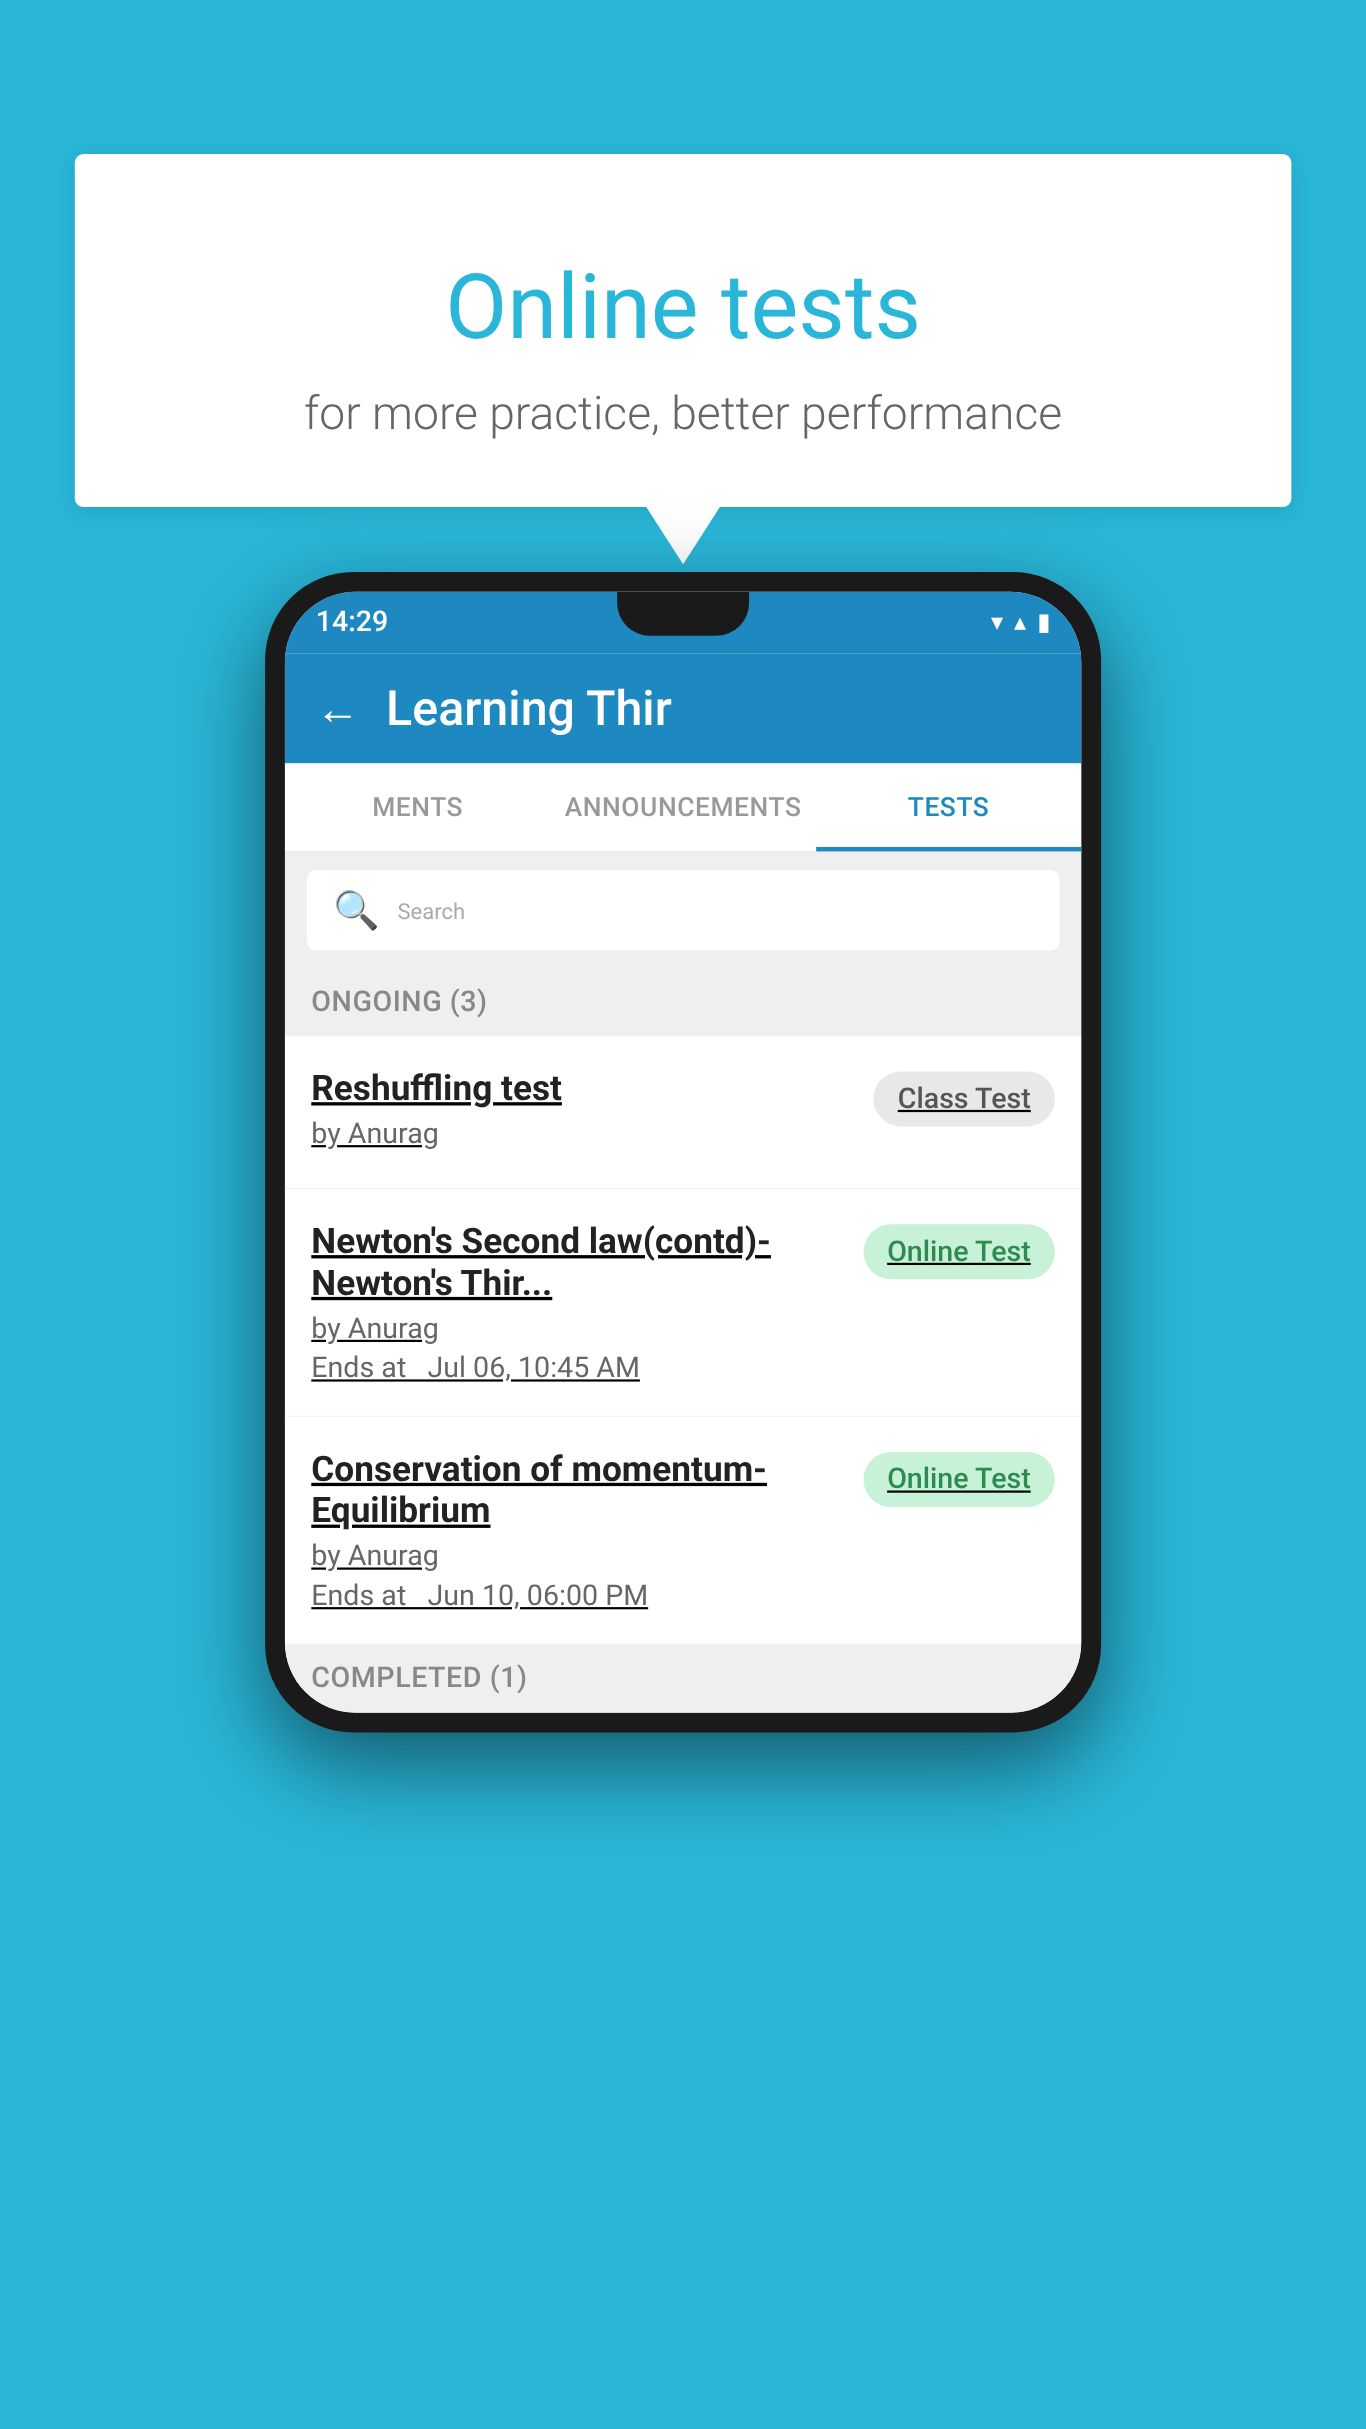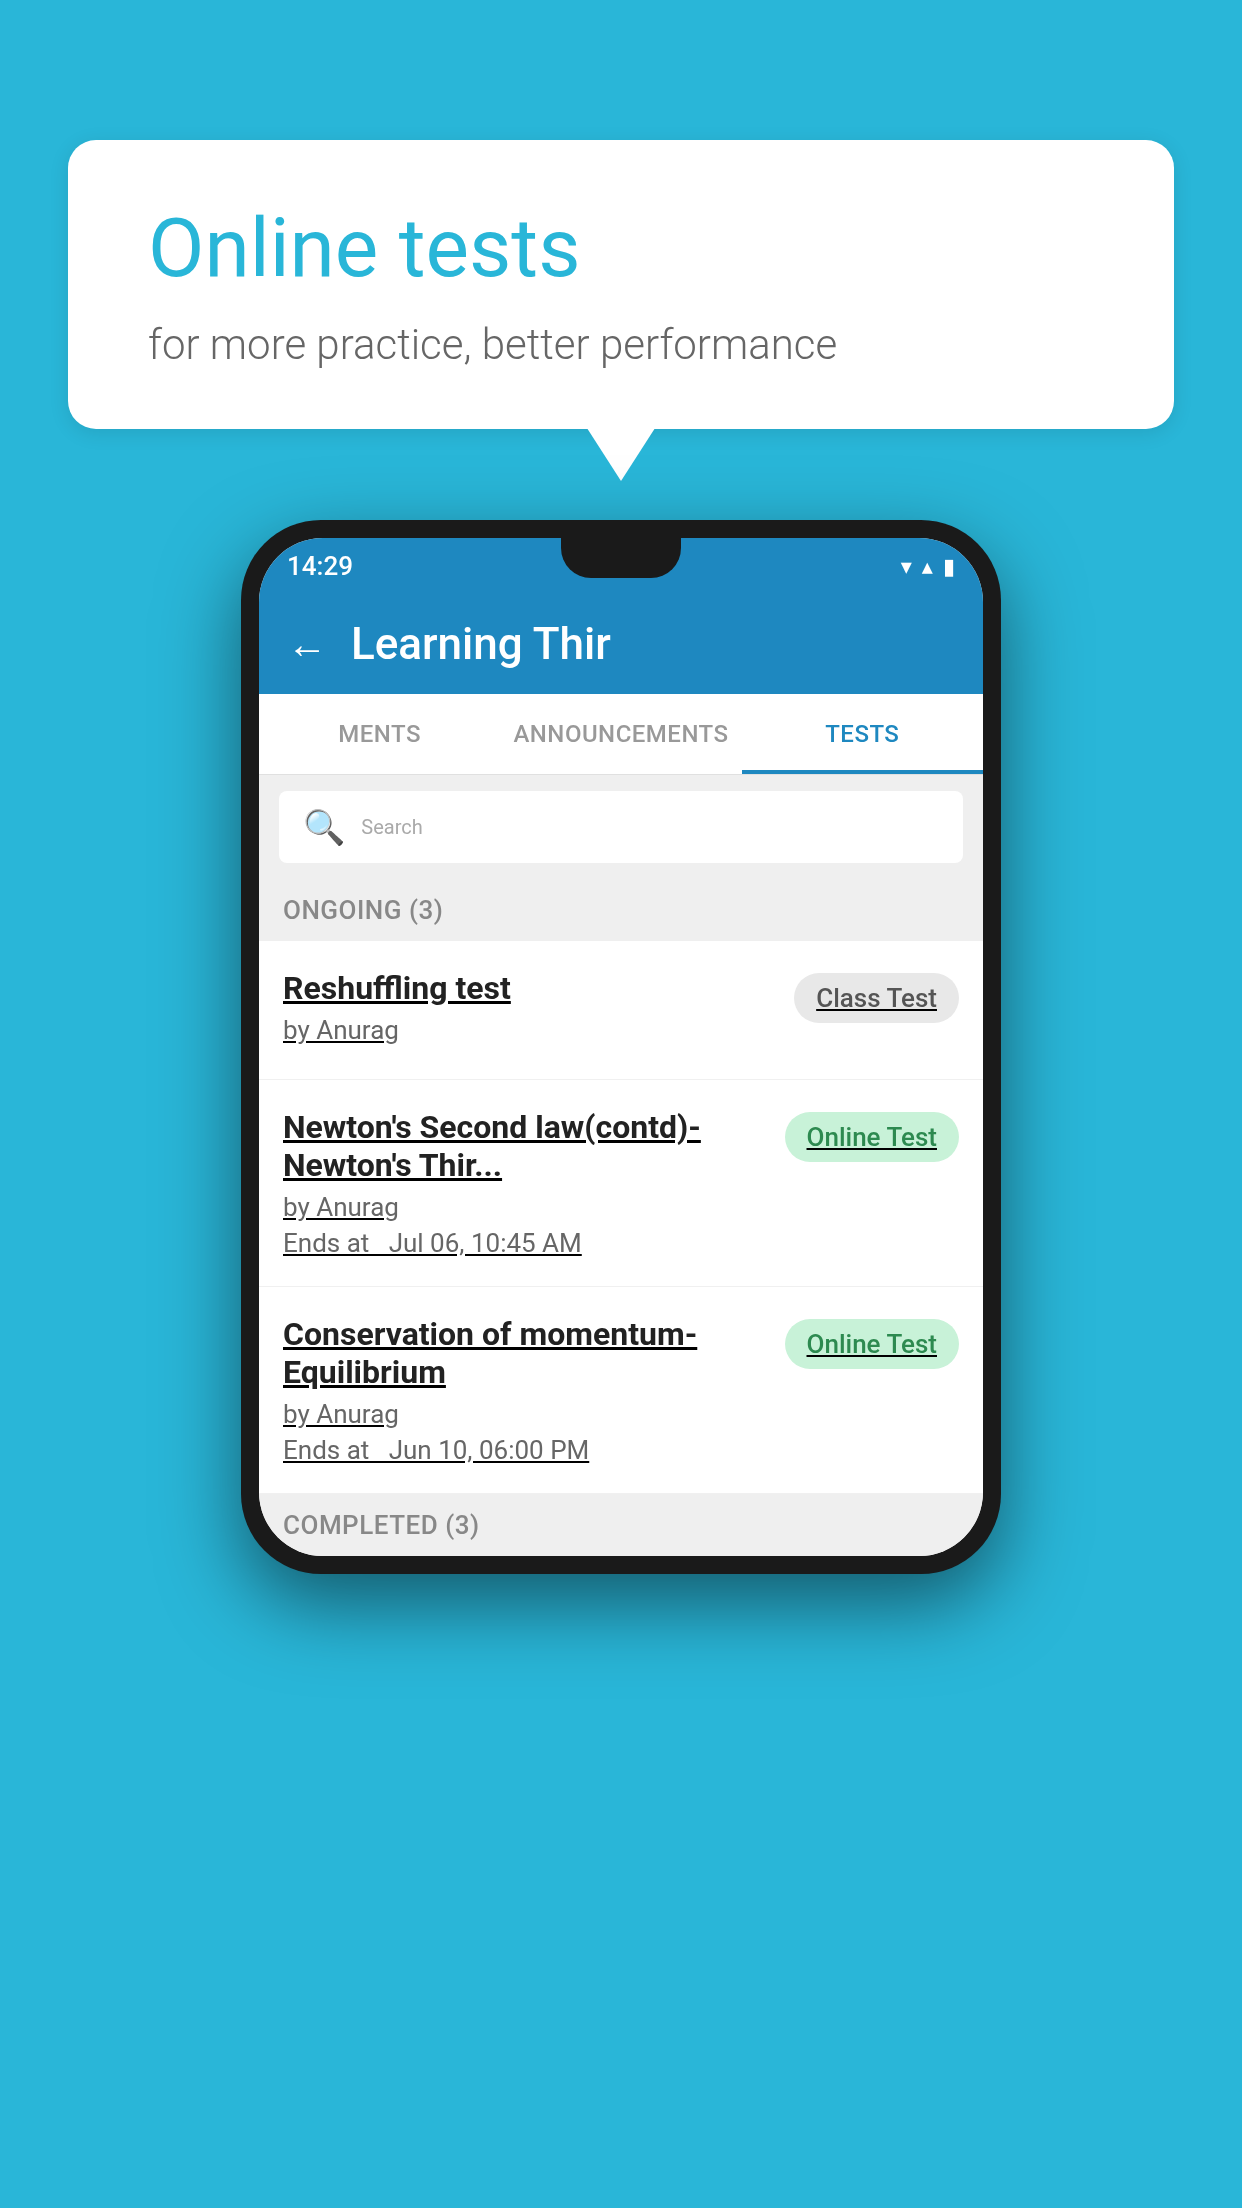--- a/index.html
+++ b/index.html
@@ -17,22 +17,23 @@
     
     .speech-bubble-container {
       position: absolute;
       top: 140px;
       left: 68px;
       right: 68px;
     }
 
     .speech-bubble {
       background: white;
-      border-radius: 28px;
-      padding: 60px 80px 60px 80px;
+      border-radius: 8px;
+      padding: 92px 80px 60px 80px;
+      text-align: center;
       box-shadow: 0 4px 20px rgba(0,0,0,0.1);
       position: relative;
     }
 
     .speech-bubble::after {
       content: '';
       position: absolute;
       bottom: -52px;
       left: 50%;
       transform: translateX(-50%);
@@ -345,18 +346,18 @@
             <div class="test-name">Conservation of momentum-Equilibrium</div>
             <div class="test-author">by Anurag</div>
             <div class="test-date">Ends at &nbsp; Jun 10, 06:00 PM</div>
           </div>
           <span class="test-badge badge-online">Online Test</span>
         </div>
 
       </div>
 
       <div class="completed-header">
-        <span class="section-label">COMPLETED (3)</span>
+        <span class="section-label">COMPLETED (1)</span>
       </div>
 
     </div>
   </div>
 </div>
 
 </body></html>

